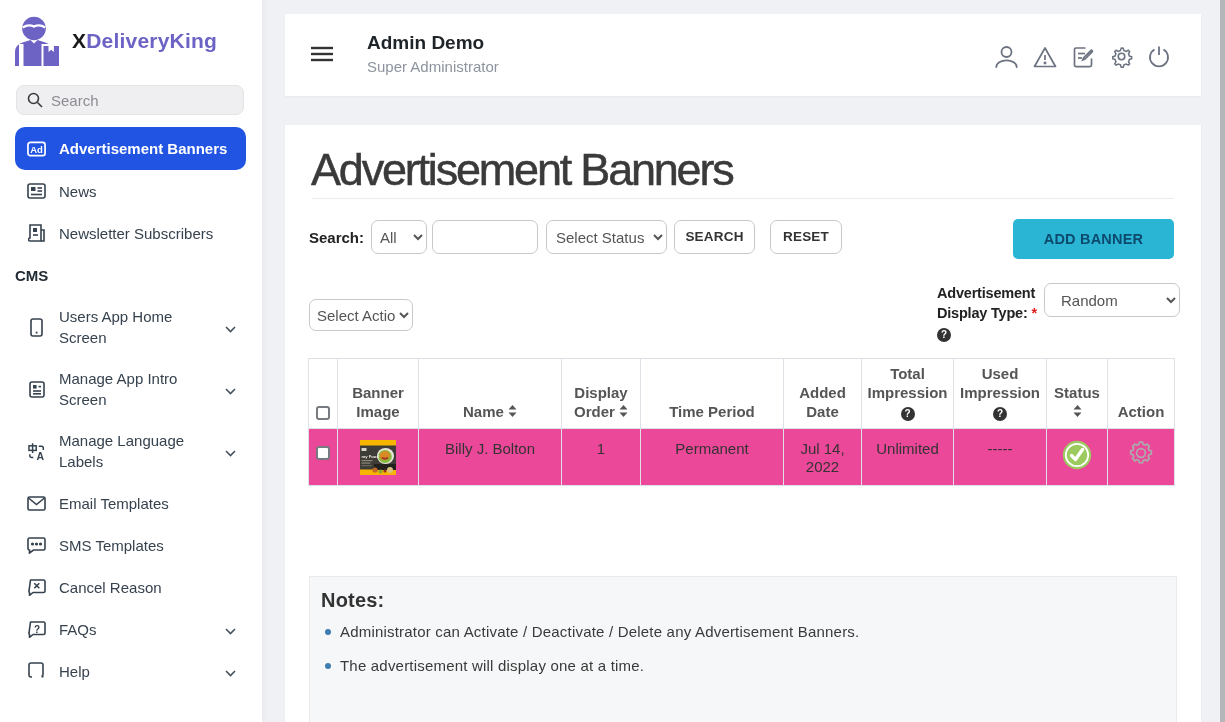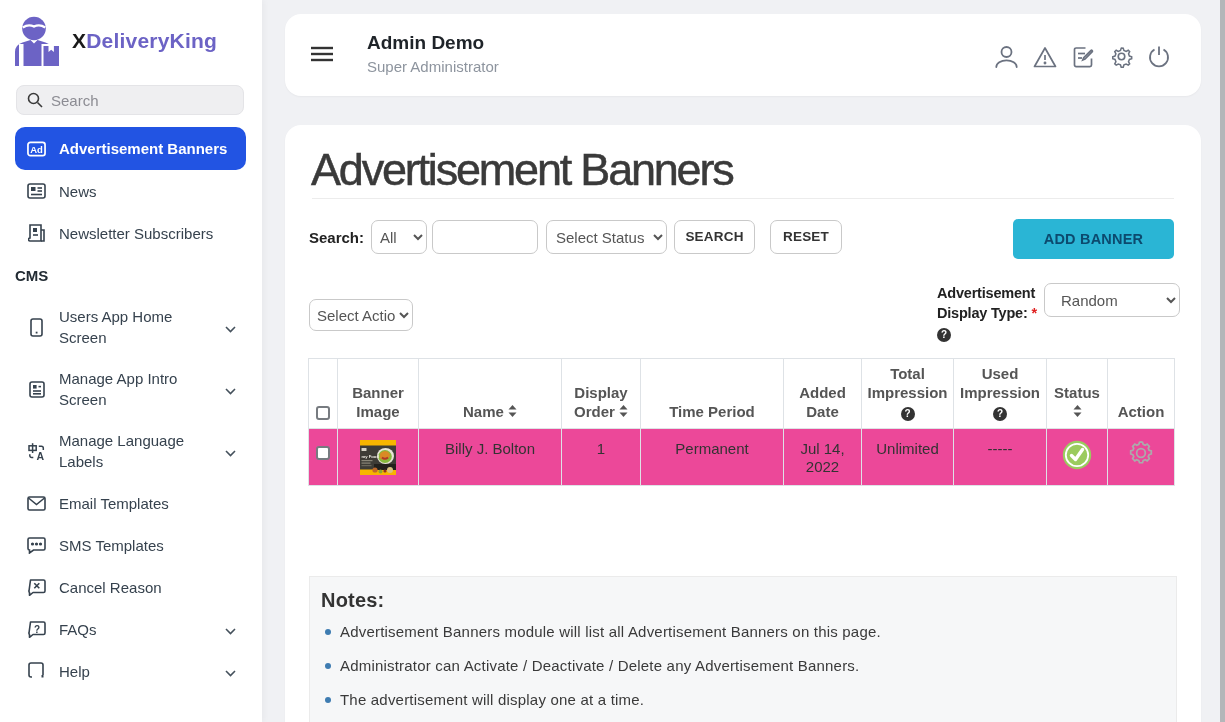--- a/index.html
+++ b/index.html
@@ -18,21 +18,21 @@
 .mi { display:flex; align-items:center; height:42px; padding-left:12px; position:relative; color:#36424e; font-size:15px; }
 .mi .ic { width:19px; height:19px; flex:0 0 19px; margin-right:13px; display:flex; align-items:center; justify-content:center;text-align:right; }
 .mi.active { background:#2254e3; border-radius:10px; color:#fff; font-weight:bold; height:43px; }
 .mi.two { height:62px; }
 .mi .txt { line-height:21px; }
 .mi .chev { position:absolute; right:10px; color:#45515c; }
 .cms { font-size:15px; font-weight:bold; color:#222b33; height:42px; display:flex; align-items:center; }
 
 
 .main { position:absolute; left:262px; top:0; width:963px; height:722px; }
-.card { background:#fff; border-radius:16px; box-shadow:0 1px 2px rgba(0,0,0,0.04); }
+.card { background:#fff; border-radius:0; box-shadow:0 1px 2px rgba(0,0,0,0.04); }
 .topbar { position:absolute; left:23px; top:14px; width:916px; height:82px; }
 .burger { position:absolute; left:25px; top:32px; }
 .who { position:absolute; left:82px; top:18px; }
 .who .nm { font-size:19px; font-weight:bold; color:#1f2429; }
 .who .rl { font-size:15px; color:#8d949e; margin-top:4px; }
 .hicons { position:absolute; right:31px; top:31px; display:flex; gap:15px; align-items:center; color:#6b7280; }
 
 .content { position:absolute; left:23px; top:125px; width:916px; height:700px; }
 .h1 { position:absolute; left:26px; top:19px; font-size:45px; color:#3a3a3a; font-weight:500; letter-spacing:-2.2px; -webkit-text-stroke:0.5px #3a3a3a; }
 .hrline { position:absolute; left:27px; top:73px; width:862px; border-top:1px solid #ececec; }
@@ -365,21 +365,20 @@
                 <circle cx="12" cy="12" r="4"></circle>
               </svg>
         </td>
       </tr>
     </tbody>
       </table>
 
     <div class="notes">
       <h3>Notes:</h3>
       <ul>
-        <li>Advertisement Banners module will list all Advertisement Banners on this page.</li>
         <li>Administrator can Activate / Deactivate / Delete any Advertisement Banners.</li>
         <li>The advertisement will display one at a time.</li>
       </ul>
     </div>
   </div>
 </div>
 
 <div style="position:fixed; right:0; top:0; width:5px; height:722px; background:#b4b6b9; z-index:50;"></div>
 
 </body></html>

